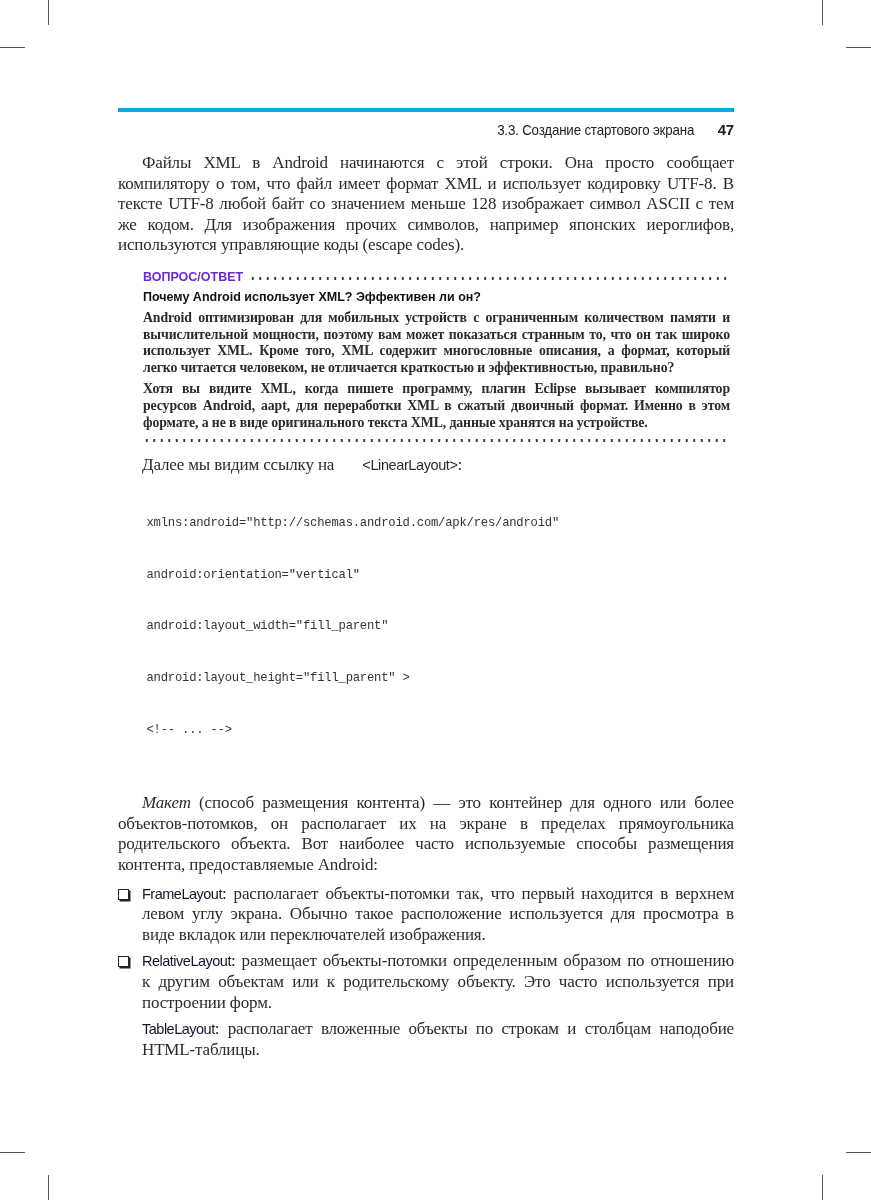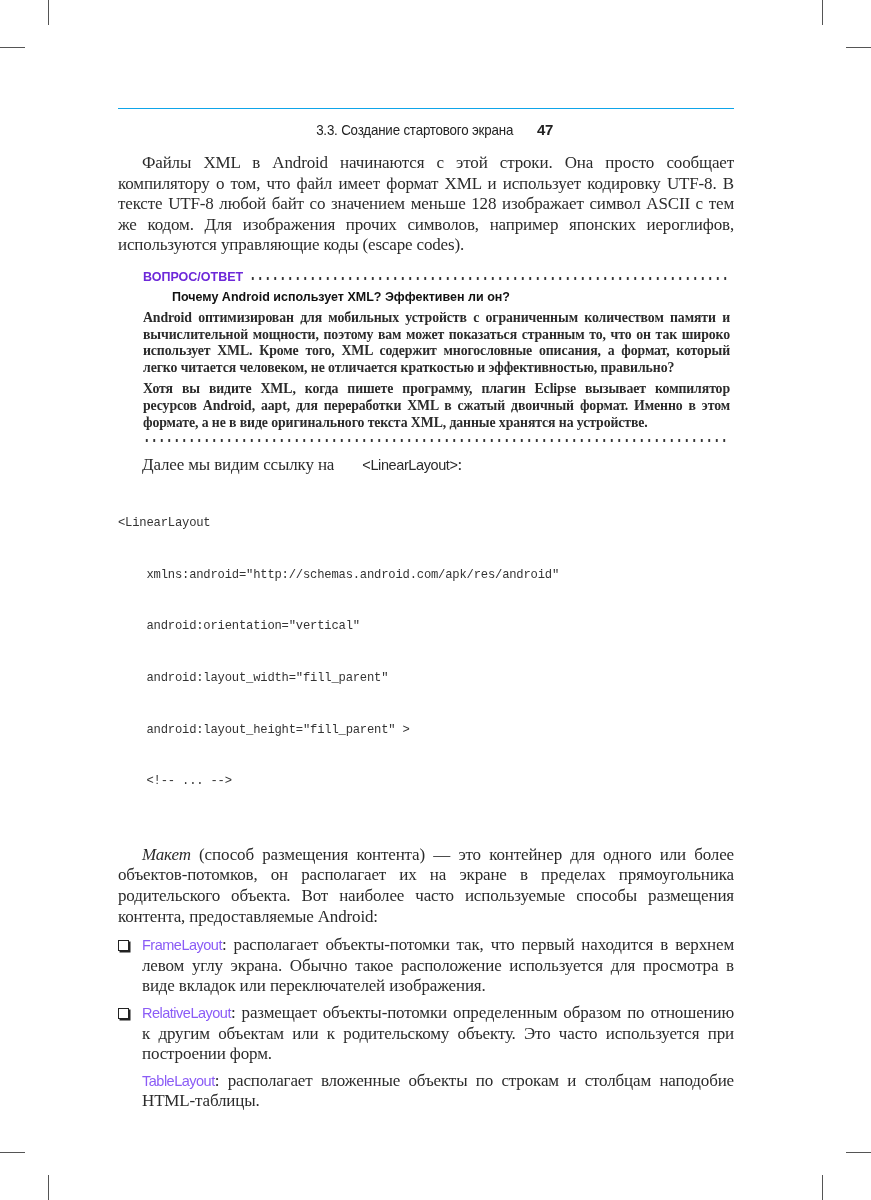--- a/index.html
+++ b/index.html
@@ -18,24 +18,24 @@
   .crop.v { width: 1px; height: 25px; }
   .crop.h { width: 25px; height: 1px; }
 
   .page {
     position: absolute;
     left: 118px;
     top: 108px;
     width: 616px;
   }
   .running-head {
-    border-top: 1px solid #0ea5e9;
+    border-top: 4px solid #0ea5e9;
     height: 30px;
     display: flex;
-    justify-content: center;
+    justify-content: flex-end;
     align-items: flex-end;
     font-family: "Liberation Sans", "DejaVu Sans", sans-serif;
     font-size: 14.5px;
     color: #222;
     letter-spacing: -0.2px;
   }
   .running-head .chapter { margin-right: 24px; transform: scaleX(0.92); transform-origin: right; }
   .running-head .pagenum { font-weight: bold; font-size: 15px; }
 
   .p {
@@ -68,21 +68,20 @@
     background-size: 7.5px 3px;
     background-repeat: repeat-x;
     position: relative; top: -1px;
   }
   .qa-q {
     margin-top: 6px;
     font-family: "Liberation Sans", "DejaVu Sans", sans-serif;
     font-weight: bold;
     font-size: 12.5px;
     color: #111;
-    margin-left: 29px;
   }
   .qa-a {
     margin-top: 6px;
     font-size: 13.8px;
     line-height: 16.6px;
     text-align: justify;
     letter-spacing: -0.1px;
     font-weight: bold;
   }
   .qa-a + .qa-a { margin-top: 5px; }
@@ -127,21 +126,21 @@
     position: absolute;
     left: 0; top: 5px;
     width: 11px; height: 11px;
     border: 1.3px solid #222;
     box-shadow: 1.5px 1.5px 0 #222;
   }
   .li .term {
     font-family: "Liberation Sans", "DejaVu Sans", sans-serif;
     font-size: 14.5px;
     letter-spacing: -0.5px;
-    color: #8b5cf6;
+    color: #0f172a;
   }
 </style>
 </head>
 <body>
 
 <div class="crop v" style="left:48px; top:0;"></div>
 <div class="crop v" style="left:822px; top:0;"></div>
 <div class="crop h" style="left:0; top:47px;"></div>
 <div class="crop h" style="left:846px; top:47px;"></div>
 <div class="crop h" style="left:0; top:1152px;"></div>
@@ -165,21 +164,20 @@
     </div>
     <div class="qa-q">Почему Android использует XML? Эффективен ли он?</div>
     <p class="qa-a">Android оптимизирован для мобильных устройств с ограниченным количеством памяти и вычислительной мощности, поэтому вам может показаться странным то, что он так широко использует XML. Кроме того, XML содержит многословные описания, а формат, который легко читается человеком, не отличается краткостью и эффективностью, правильно?</p>
     <p class="qa-a">Хотя вы видите XML, когда пишете программу, плагин Eclipse вызывает компилятор ресурсов Android, aapt, для переработки XML в сжатый двоичный формат. Именно в этом формате, а не в виде оригинального текста XML, данные хранятся на устройстве.</p>
     <div class="qa-bottom"></div>
   </div>
 
   <p class="p p2"><span>Далее мы видим ссылку на </span><span class="sans-inline">&lt;LinearLayout&gt;</span><span>:</span></p>
 
   <div class="code code-block">
-    <div>&lt;LinearLayout</div>
     <div>    xmlns:android="http://schemas.android.com/apk/res/android"</div>
     <div>    android:orientation="vertical"</div>
     <div>    android:layout_width="fill_parent"</div>
     <div>    android:layout_height="fill_parent" &gt;</div>
     <div>    &lt;!-- ... --&gt;</div>
   </div>
 
   <p class="p p3"><em>Макет</em><span> (способ размещения контента) — это контейнер для одного или более объектов-потомков, он располагает их на экране в пределах прямоугольника родительского объекта. Вот наиболее часто используемые способы размещения контента, предоставляемые Android:</span></p>
 
   <div class="list">

